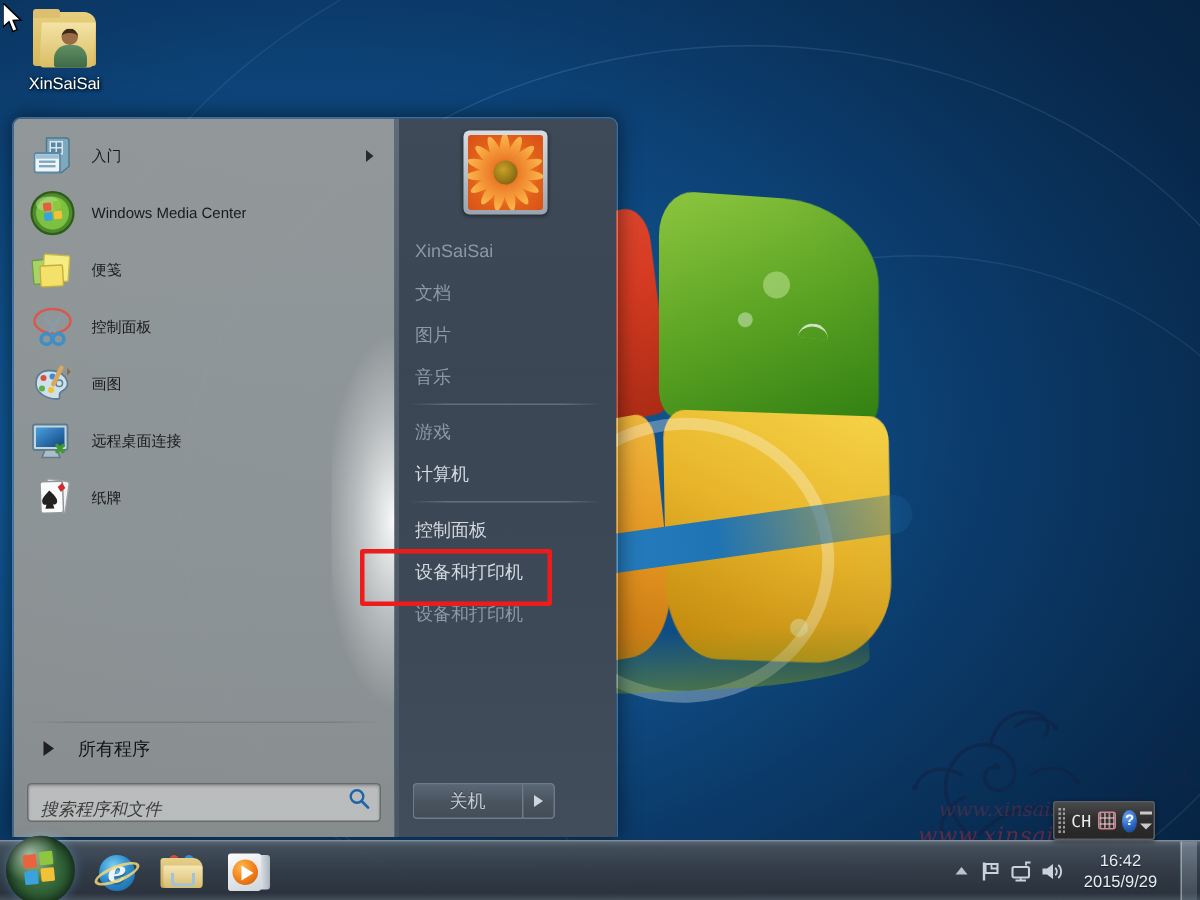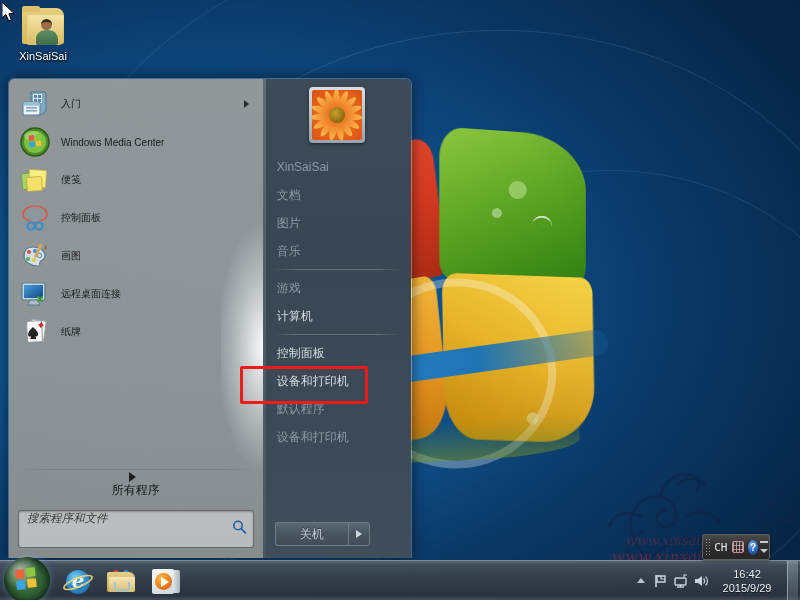--- a/index.html
+++ b/index.html
@@ -227,43 +227,43 @@
   .sm-left .spacer { flex: 1 1 auto; }
   .sm-sep {
     height: 1px; margin: 2px 10px 2px 10px;
     background: linear-gradient(90deg, rgba(120,120,120,.0), rgba(110,110,110,.55) 14%, rgba(110,110,110,.55) 86%, rgba(120,120,120,0));
     position: relative; z-index: 2;
   }
   .allprog {
     display: flex; align-items: center;
     height: 30px; margin: 0 4px; padding: 0 6px;
     position: relative; z-index: 2;
-    cursor: default; border-radius: 3px; flex-direction: column;
+    cursor: default; border-radius: 3px;
   }
   .allprog .tri {
     width: 0; height: 0; margin-left: 10px; margin-right: 16px;
     border-left: 7px solid #1f1f1f;
     border-top: 5px solid transparent;
     border-bottom: 5px solid transparent;
   }
   .allprog .ptext { font-size: 12px; color: #141414; font-weight: 400; }
 
   .searchwrap {
     position: relative; z-index: 2;
     padding: 8px 9px 10px 9px;
     background: linear-gradient(180deg, rgba(140,143,142,.0), rgba(132,136,136,.55));
   }
   .searchbox {
     position: relative;
-    height: 38px;
+    height: 26px;
     background: rgba(205,207,206,.72);
     border: 1px solid rgba(95,98,98,.9);
     border-radius: 3px;
     box-shadow: inset 0 1px 2px rgba(0,0,0,.25);
-    display: flex; align-items: flex-start;
+    display: flex; align-items: flex-end;
   }
   .searchbox .ph {
     font-size: 11.5px; font-style: italic; color: #3c3c3c;
     padding-left: 8px; user-select: none;
   }
   .searchbox .sicon {
     position: absolute; right: 6px; top: 50%; transform: translateY(-50%);
   }
 
   
@@ -776,21 +776,20 @@
 
       <div class="r-sep"></div>
 
       <div class="r-item dim">游戏</div>
       <div class="r-item">计算机</div>
 
       <div class="r-sep"></div>
 
       <div class="r-item">控制面板</div>
       <div class="r-item">设备和打印机</div>
-      <div class="r-item dim">默认程序</div>
       <div class="r-item dim">设备和打印机</div>
 
       <div class="rspacer"></div>
 
       <div class="shutdown-row">
         <div class="sd-btn">关机</div>
         <div class="sd-arrow">
           <i></i>
         </div>
       </div>

